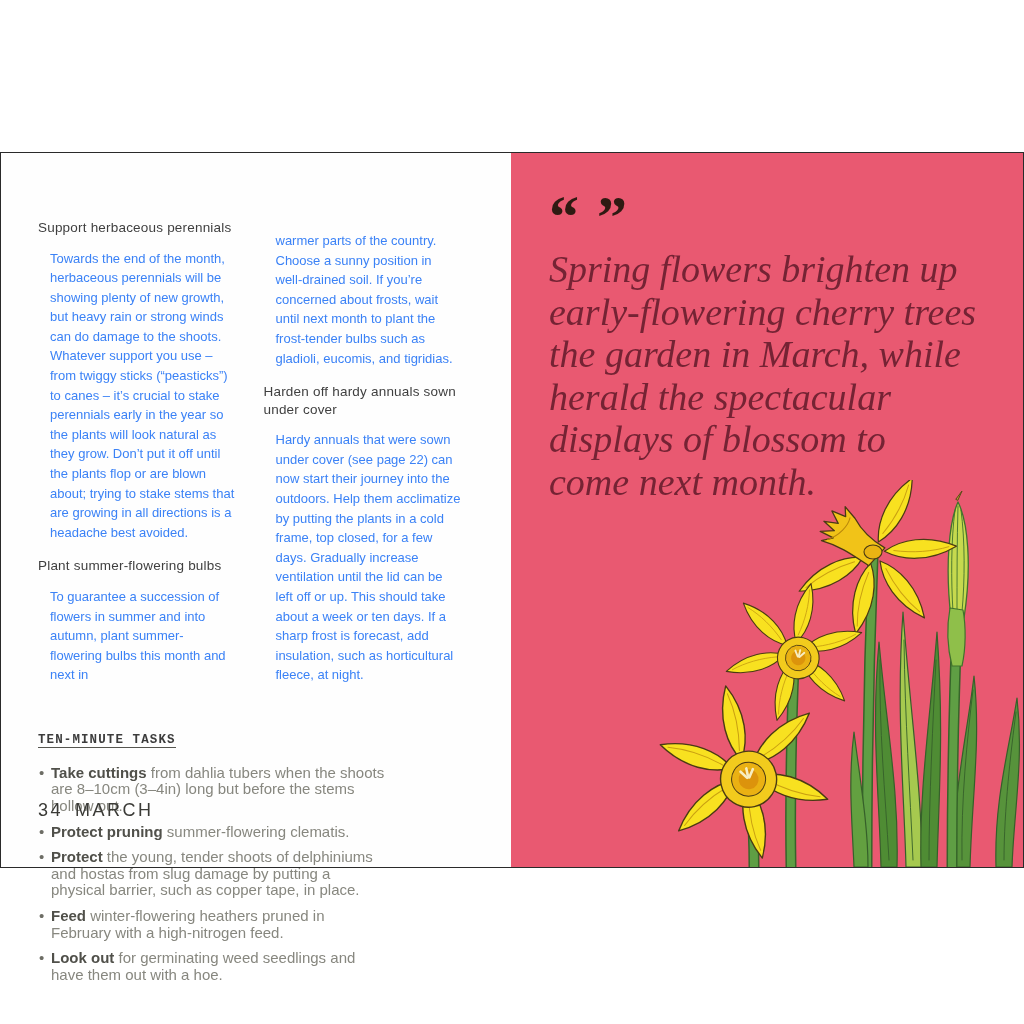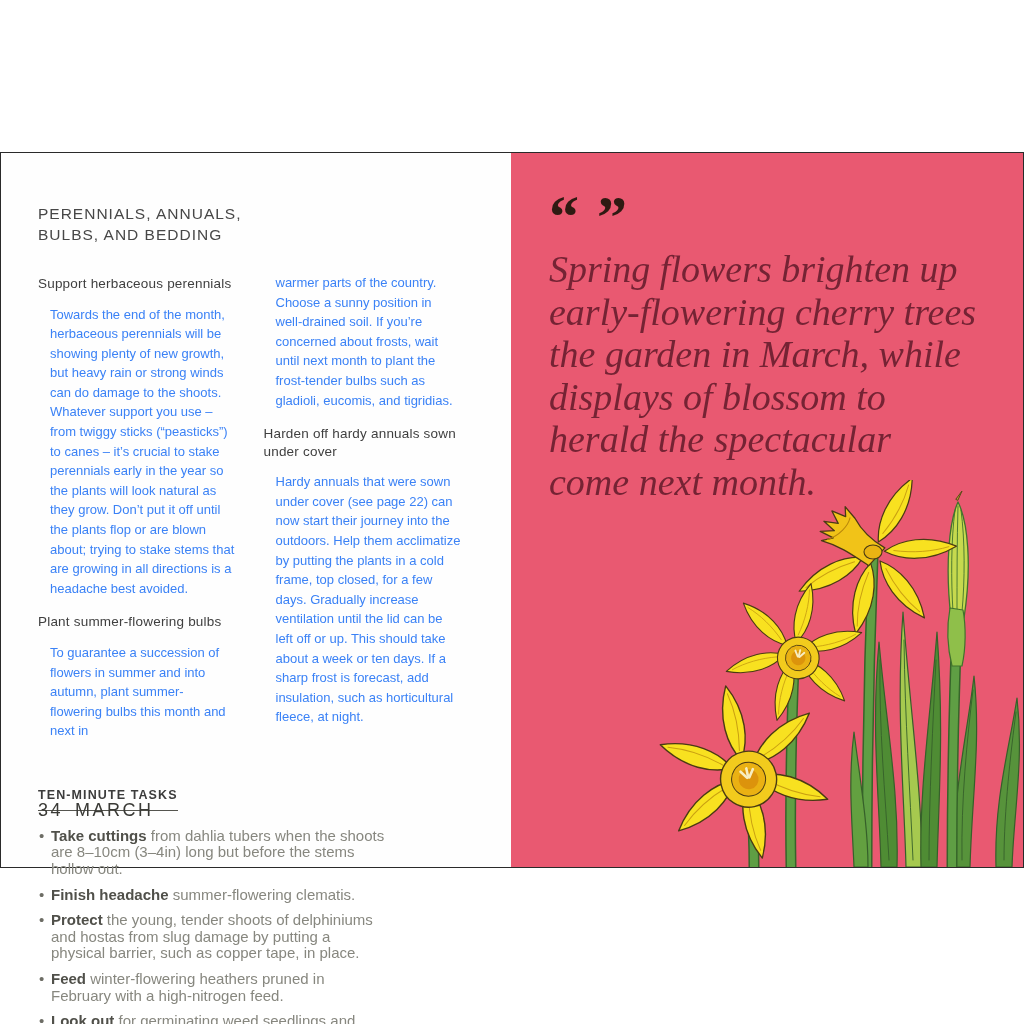--- a/index.html
+++ b/index.html
@@ -19,30 +19,30 @@
   .section-heading{
     font-size:15.5px;line-height:21px;letter-spacing:1px;font-weight:normal;
     color:#474747;margin:0;
   }
   .columns{display:flex;gap:16px;margin-top:14px;}
   .col{width:210px;}
   .subhead{
     font-size:13.5px;line-height:17.5px;color:#3f3f3f;font-weight:normal;
     margin:15px 0 7px 0;letter-spacing:0.2px;
   }
-  .subhead.first{margin-top:16px;}
+  .subhead.first{margin-top:2px;}
   .body-text{
     font-family:Liberation Sans, sans-serif;
     font-size:13px;line-height:19.6px;color:#3b82f6;margin:12px;
   }
   .col2{padding-top:2px;}
   .tasks{margin-top:32px;width:348px;}
   .tasks-heading{
     display:inline-block;font-size:12.5px;font-weight:bold;letter-spacing:1.1px;
-    color:#3c3c3c;border-bottom:1px solid #55554f;padding-bottom:8px;margin:0;
+    color:#3c3c3c;border-bottom:1px solid #55554f;margin:0;font-family:Liberation Mono, monospace;
   }
   .task-list{list-style:none;margin:17px 0 0 0;padding:0;}
   .task-list li{
     position:relative;padding-left:13px;font-size:15px;line-height:16.6px;
     color:#87877f;margin-bottom:9px;
   }
   .task-list li::before{content:"•";position:absolute;left:1px;top:0;color:#6d6d65;}
   .task-bold{font-weight:bold;color:#50504a;}
   .page-footer{
     position:absolute;left:37px;bottom:46px;font-size:18px;font-weight:normal;
@@ -64,24 +64,20 @@
   }
   .daffodils{position:absolute;right:-2px;bottom:-1px;}
 </style>
 </head>
 <body>
 
 <div class="spread">
 
   <div class="page-left">
 
-    <h1 class="section-heading">
-      <span>PERENNIALS, ANNUALS,</span><br>
-      <span>BULBS, AND BEDDING</span>
-    </h1>
 
     <div class="columns">
       <div class="col col1">
         <h2 class="subhead first">Support herbaceous perennials</h2>
         <p class="body-text">Towards the end of the month, herbaceous perennials will be showing plenty of new growth, but heavy rain or strong winds can do damage to the shoots. Whatever support you use – from twiggy sticks (“peasticks”) to canes – it’s crucial to stake perennials early in the year so the plants will look natural as they grow. Don’t put it off until the plants flop or are blown about; trying to stake stems that are growing in all directions is a headache best avoided.</p>
         <h2 class="subhead">Plant summer-flowering bulbs</h2>
         <p class="body-text">To guarantee a succession of flowers in summer and into autumn, plant summer-flowering bulbs this month and next in</p>
       </div>
       <div class="col col2">
         <p class="body-text">warmer parts of the country. Choose a sunny position in well-drained soil. If you’re concerned about frosts, wait until next month to plant the frost-tender bulbs such as gladioli, eucomis, and tigridias.</p>
@@ -90,21 +86,21 @@
       </div>
     </div>
 
     <div class="tasks">
       <h3 class="tasks-heading">TEN-MINUTE TASKS</h3>
       <ul class="task-list">
         <li>
           <span class="task-bold">Take cuttings</span><span> from dahlia tubers when the shoots are 8–10cm (3–4in) long but before the stems hollow out.</span>
         </li>
         <li>
-          <span class="task-bold">Finish headache</span><span> summer-flowering clematis.</span>
+          <span class="task-bold">Protect pruning</span><span> summer-flowering clematis.</span>
         </li>
         <li>
           <span class="task-bold">Protect</span><span> the young, tender shoots of delphiniums and hostas from slug damage by putting a physical barrier, such as copper tape, in place.</span>
         </li>
         <li>
           <span class="task-bold">Feed</span><span> winter-flowering heathers pruned in February with a high-nitrogen feed.</span>
         </li>
         <li>
           <span class="task-bold">Look out</span><span> for germinating weed seedlings and have them out with a hoe.</span>
         </li>
@@ -119,22 +115,22 @@
   <div class="page-right">
 
     <div class="quote-marks">
       <span>“</span><span class="close">”</span>
     </div>
 
     <div class="quote-block">
       <div class="quote-line">Spring flowers brighten up</div>
       <div class="quote-line">early-flowering cherry trees</div>
       <div class="quote-line">the garden in March, while</div>
+      <div class="quote-line">herald the spectacular</div>
       <div class="quote-line">displays of blossom to</div>
-      <div class="quote-line">herald the spectacular</div>
       <div class="quote-line">come next month.</div>
     </div>
 
     <svg class="daffodils" width="368" height="388" viewBox="0 0 368 388" xmlns="http://www.w3.org/2000/svg">
       <g stroke-linejoin="round" stroke-linecap="round">
 
         <path d="M224,387 C222,310 214,250 222,162 C230,250 242,310 240,387 Z" fill="#4f8c34" stroke="#36602a" stroke-width="1.2"></path>
         <path d="M232,380 C228,310 222,250 223,180" fill="none" stroke="#36602a" stroke-width="0.9"></path>
         <path d="M297,387 C295,316 310,256 317,196 C324,260 315,316 313,387 Z" fill="#57933b" stroke="#36602a" stroke-width="1.2"></path>
         <path d="M305,380 C304,320 310,260 316,210" fill="none" stroke="#36602a" stroke-width="0.9"></path>

